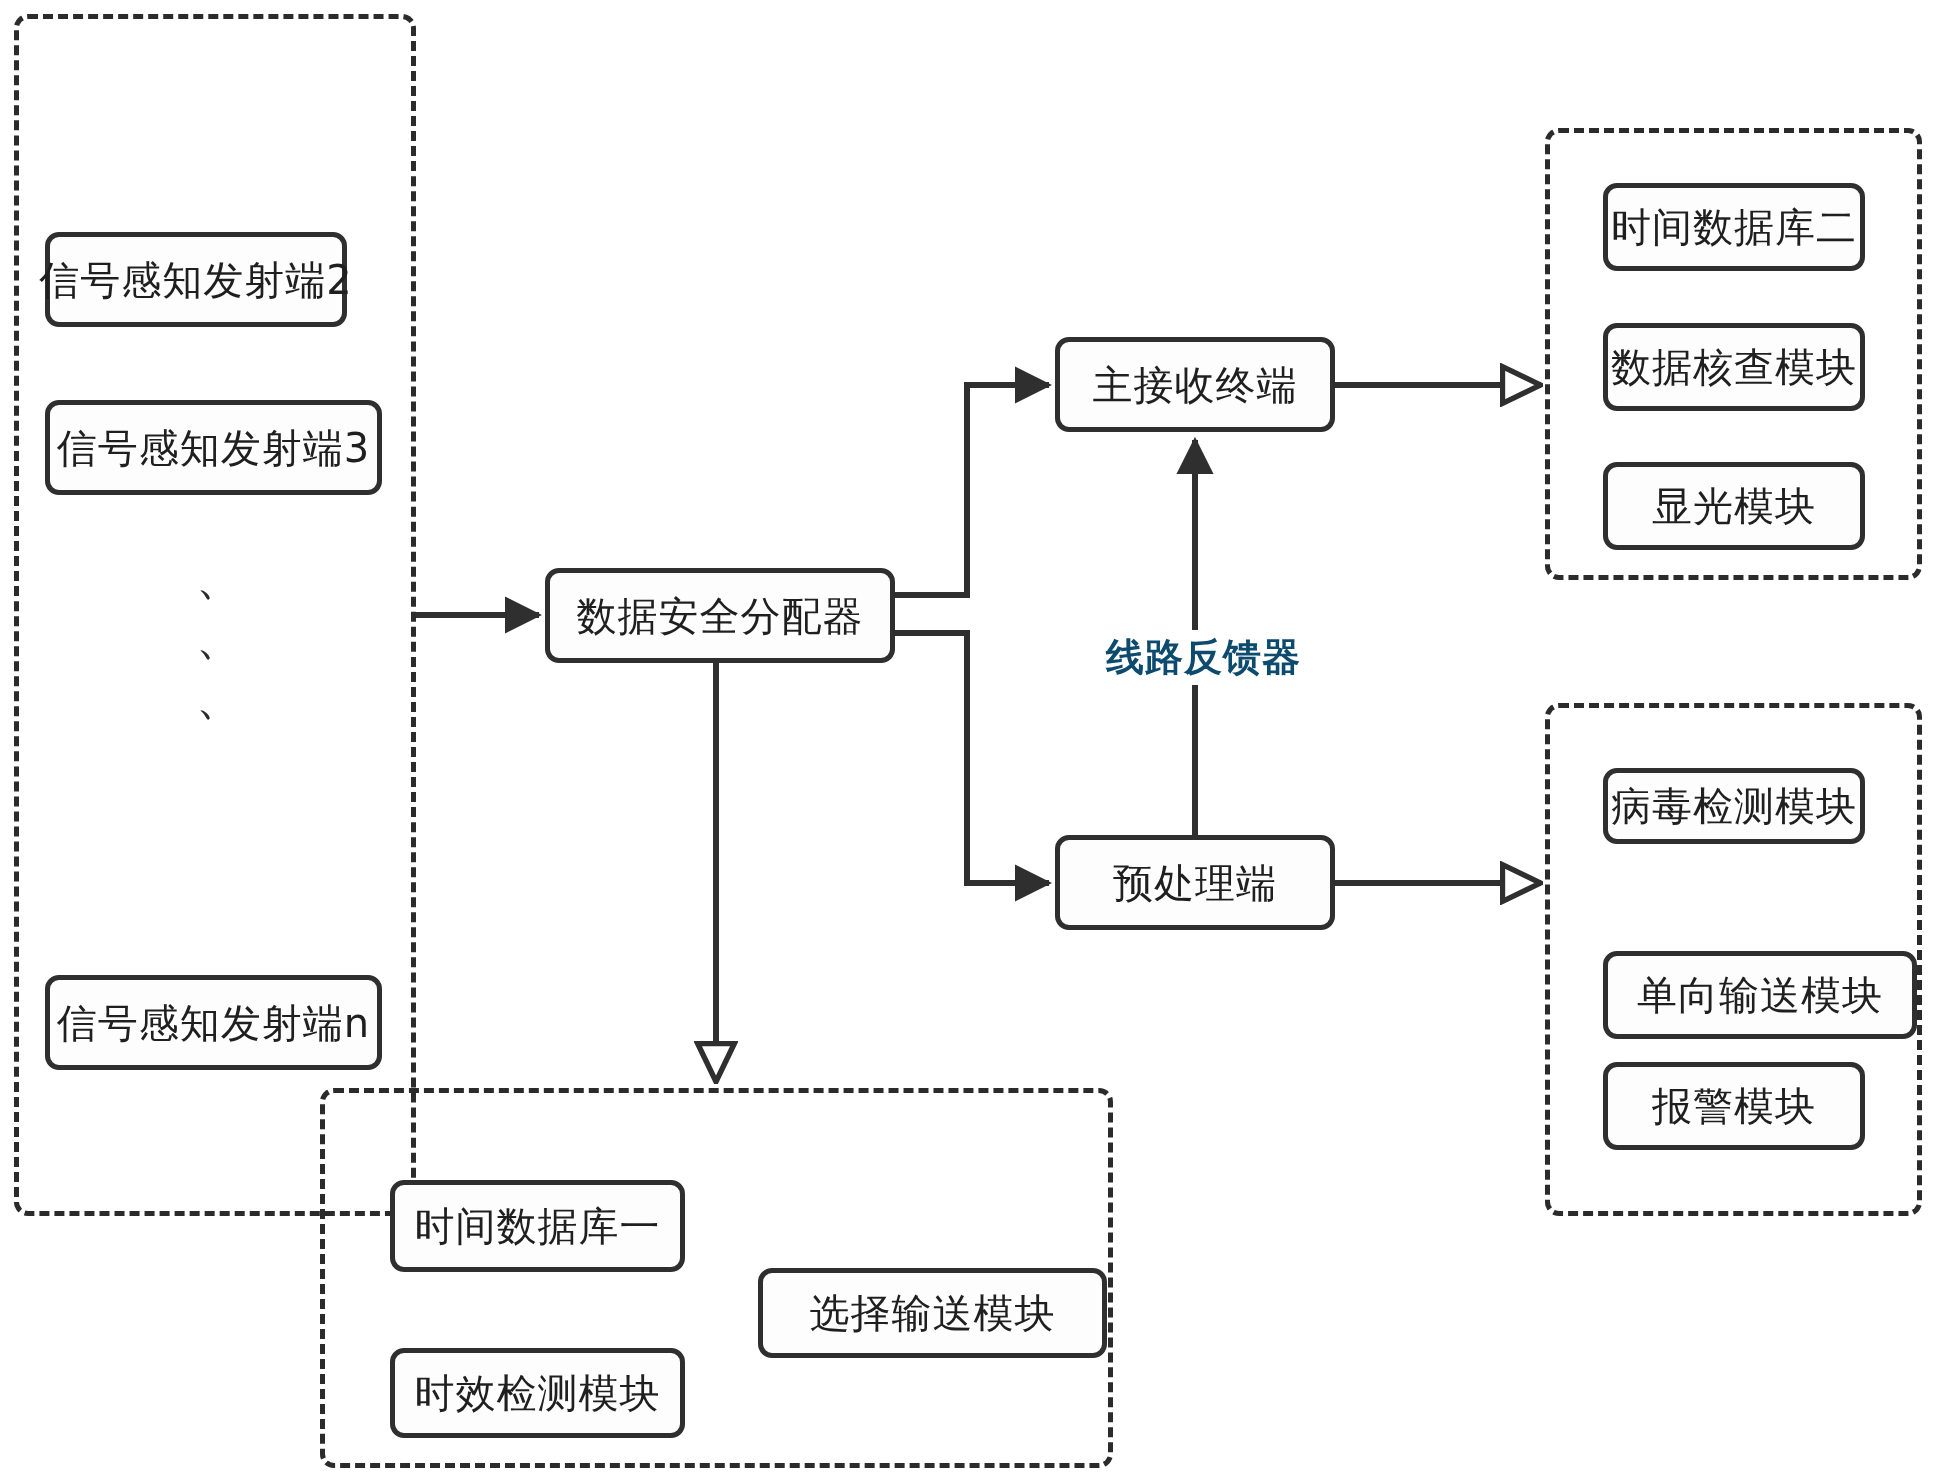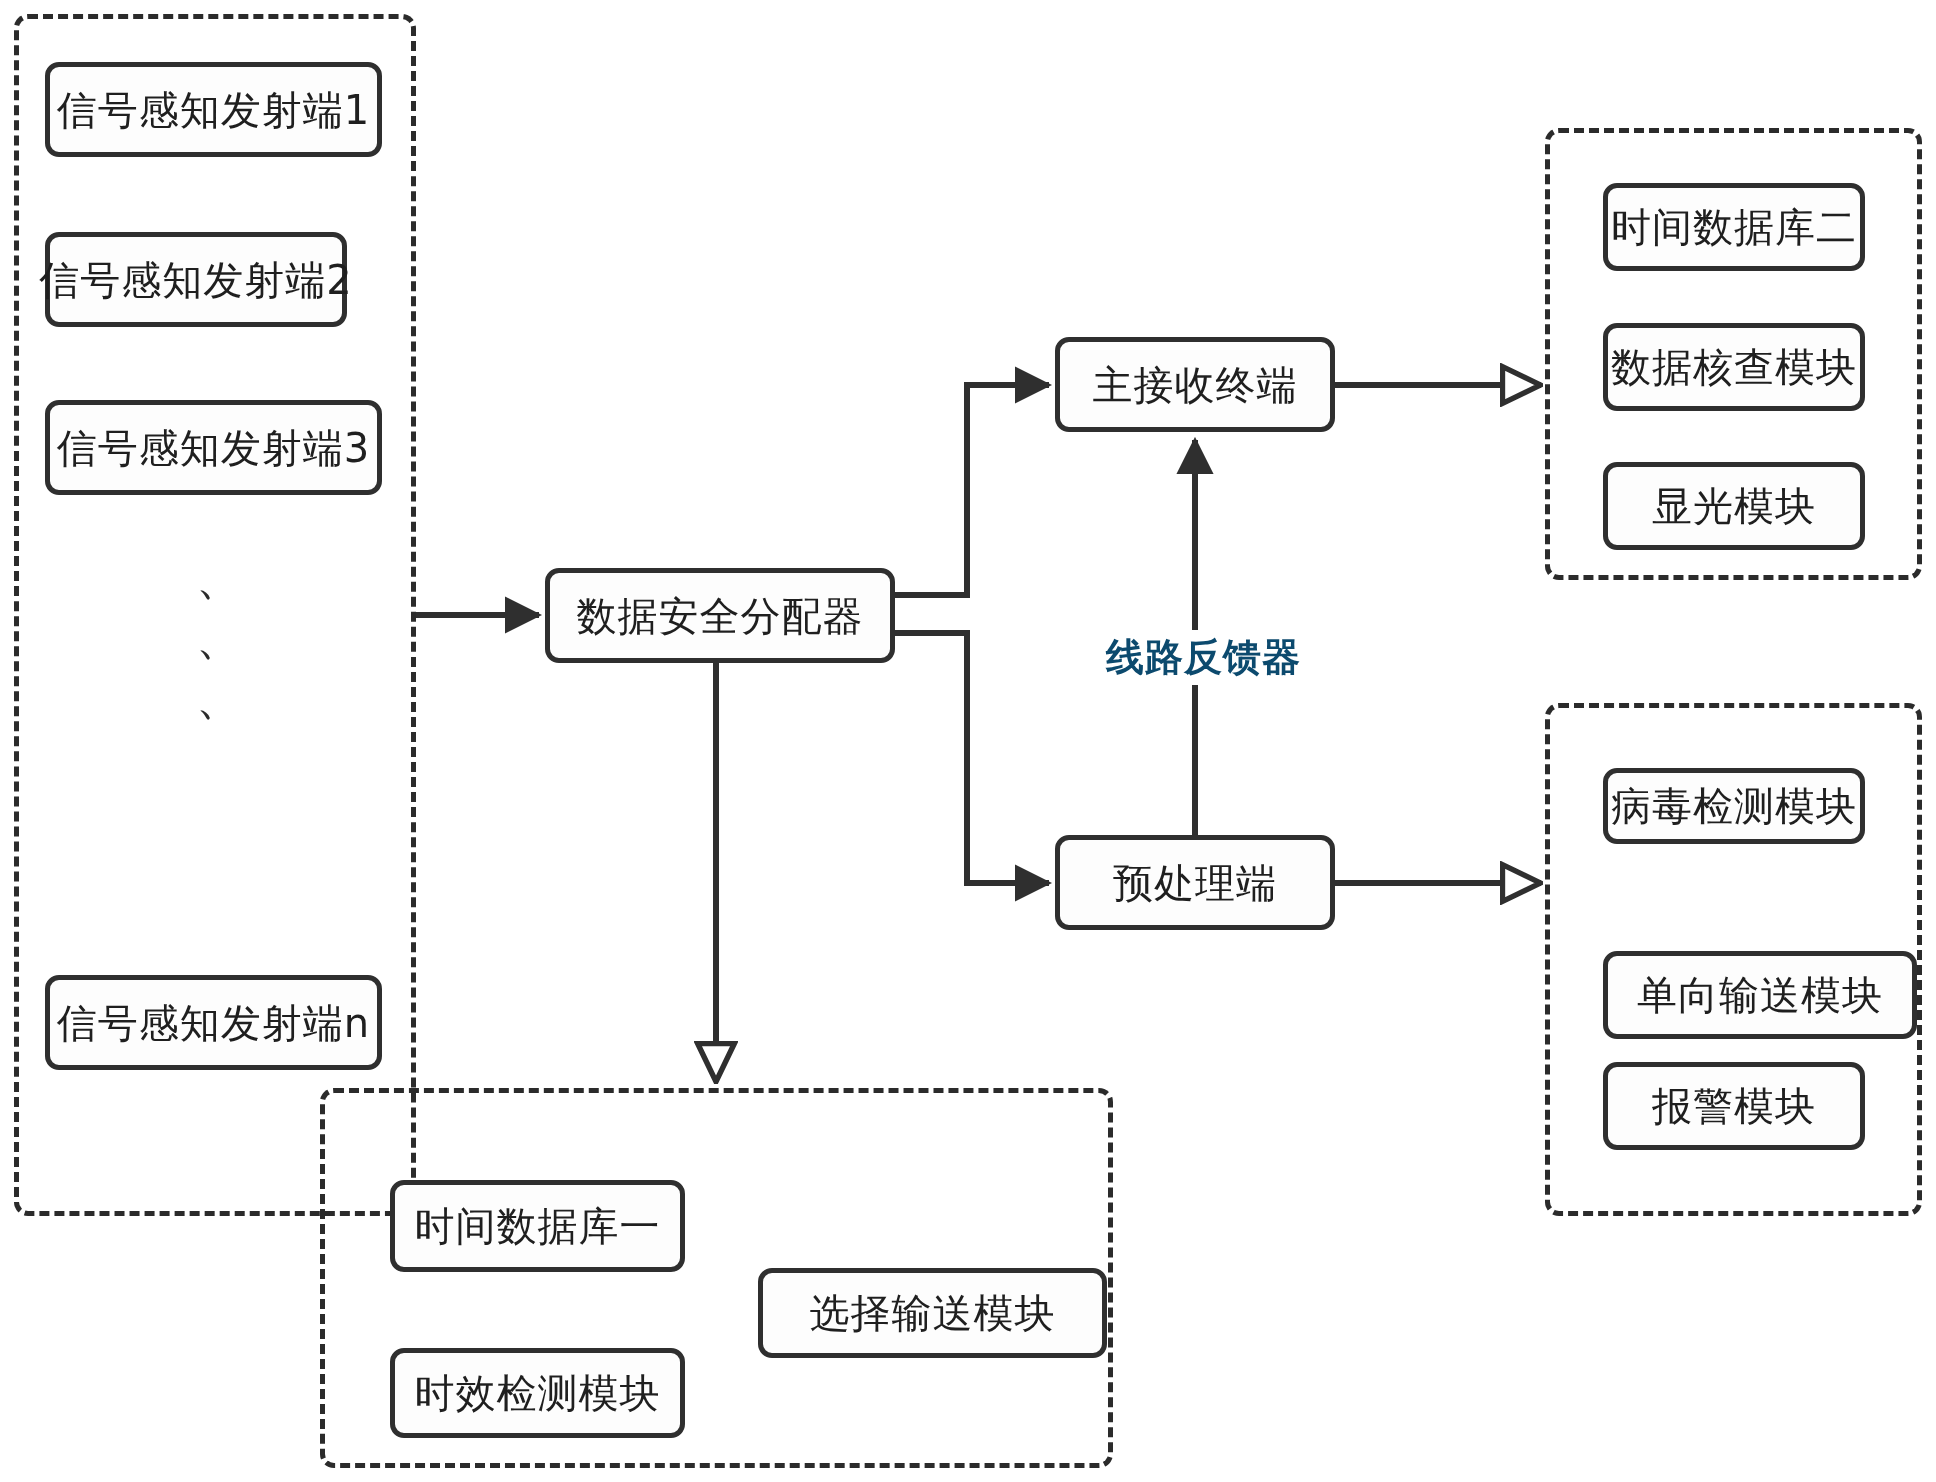--- a/index.html
+++ b/index.html
@@ -106,23 +106,20 @@
   </svg>
 
   <div class="group-frame" style="left:14px; top:14px; width:402px; height:1202px;"></div>
 
   <div class="group-frame" style="left:1545px; top:128px; width:377px; height:452px;"></div>
 
   <div class="group-frame" style="left:1545px; top:703px; width:377px; height:513px;"></div>
 
   <div class="group-frame" style="left:320px; top:1088px; width:793px; height:380px;"></div>
 
-  <div class="node" style="left:45px; top:62px; width:337px; height:95px;">
-    <span>信号感知发射端1</span>
-  </div>
 
   <div class="node" style="left:45px; top:232px; width:302px; height:95px;">
     <span>信号感知发射端2</span>
   </div>
 
   <div class="node" style="left:45px; top:400px; width:337px; height:95px;">
     <span>信号感知发射端3</span>
   </div>
 
   <span class="ellipsis-mark" style="left:196px; top:555px;">、</span>

